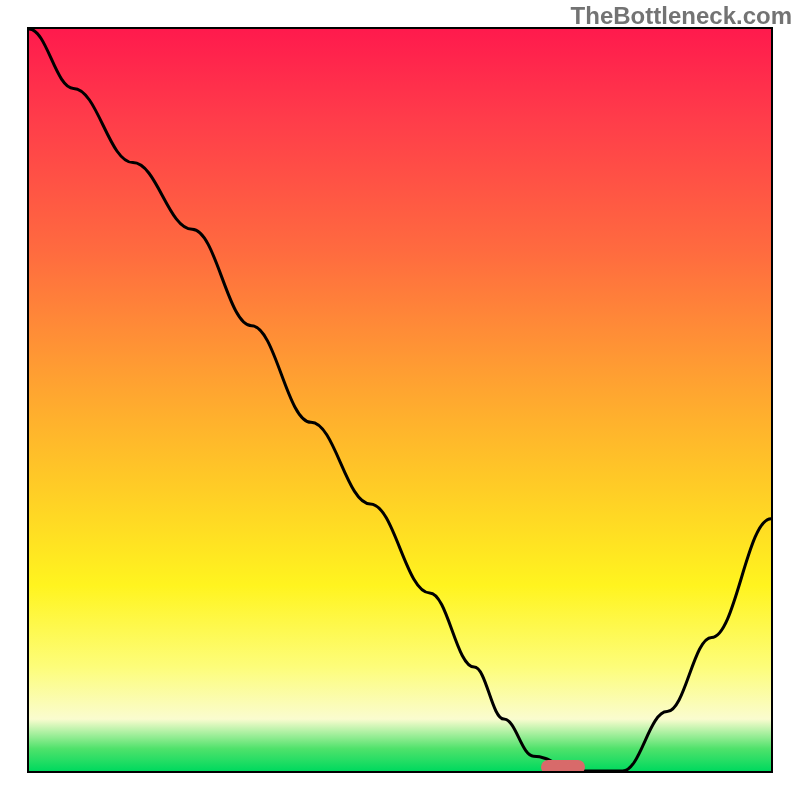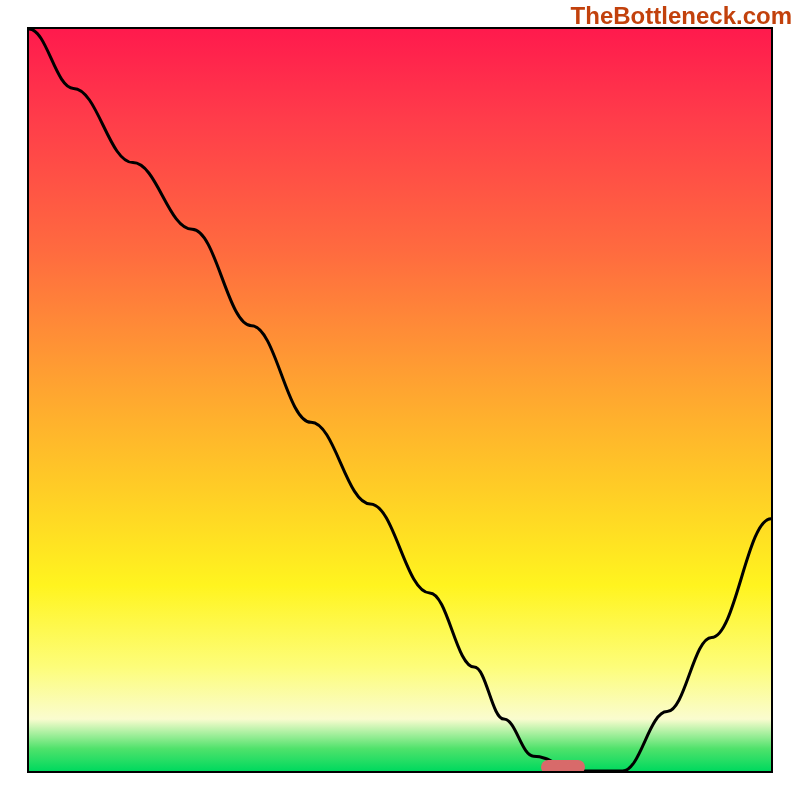--- a/index.html
+++ b/index.html
@@ -14,21 +14,21 @@
     position: relative;
     width: 800px;
     height: 800px;
   }
   .watermark {
     position: absolute;
     top: 2px;
     right: 8px;
     font-size: 24px;
     font-weight: 600;
-    color: #c2410c;
+    color: #737373;
     z-index: 10;
   }
   .plot-area {
     position: absolute;
     left: 27px;
     top: 27px;
     width: 746px;
     height: 746px;
     border: 2px solid #000000;
     box-sizing: border-box;

